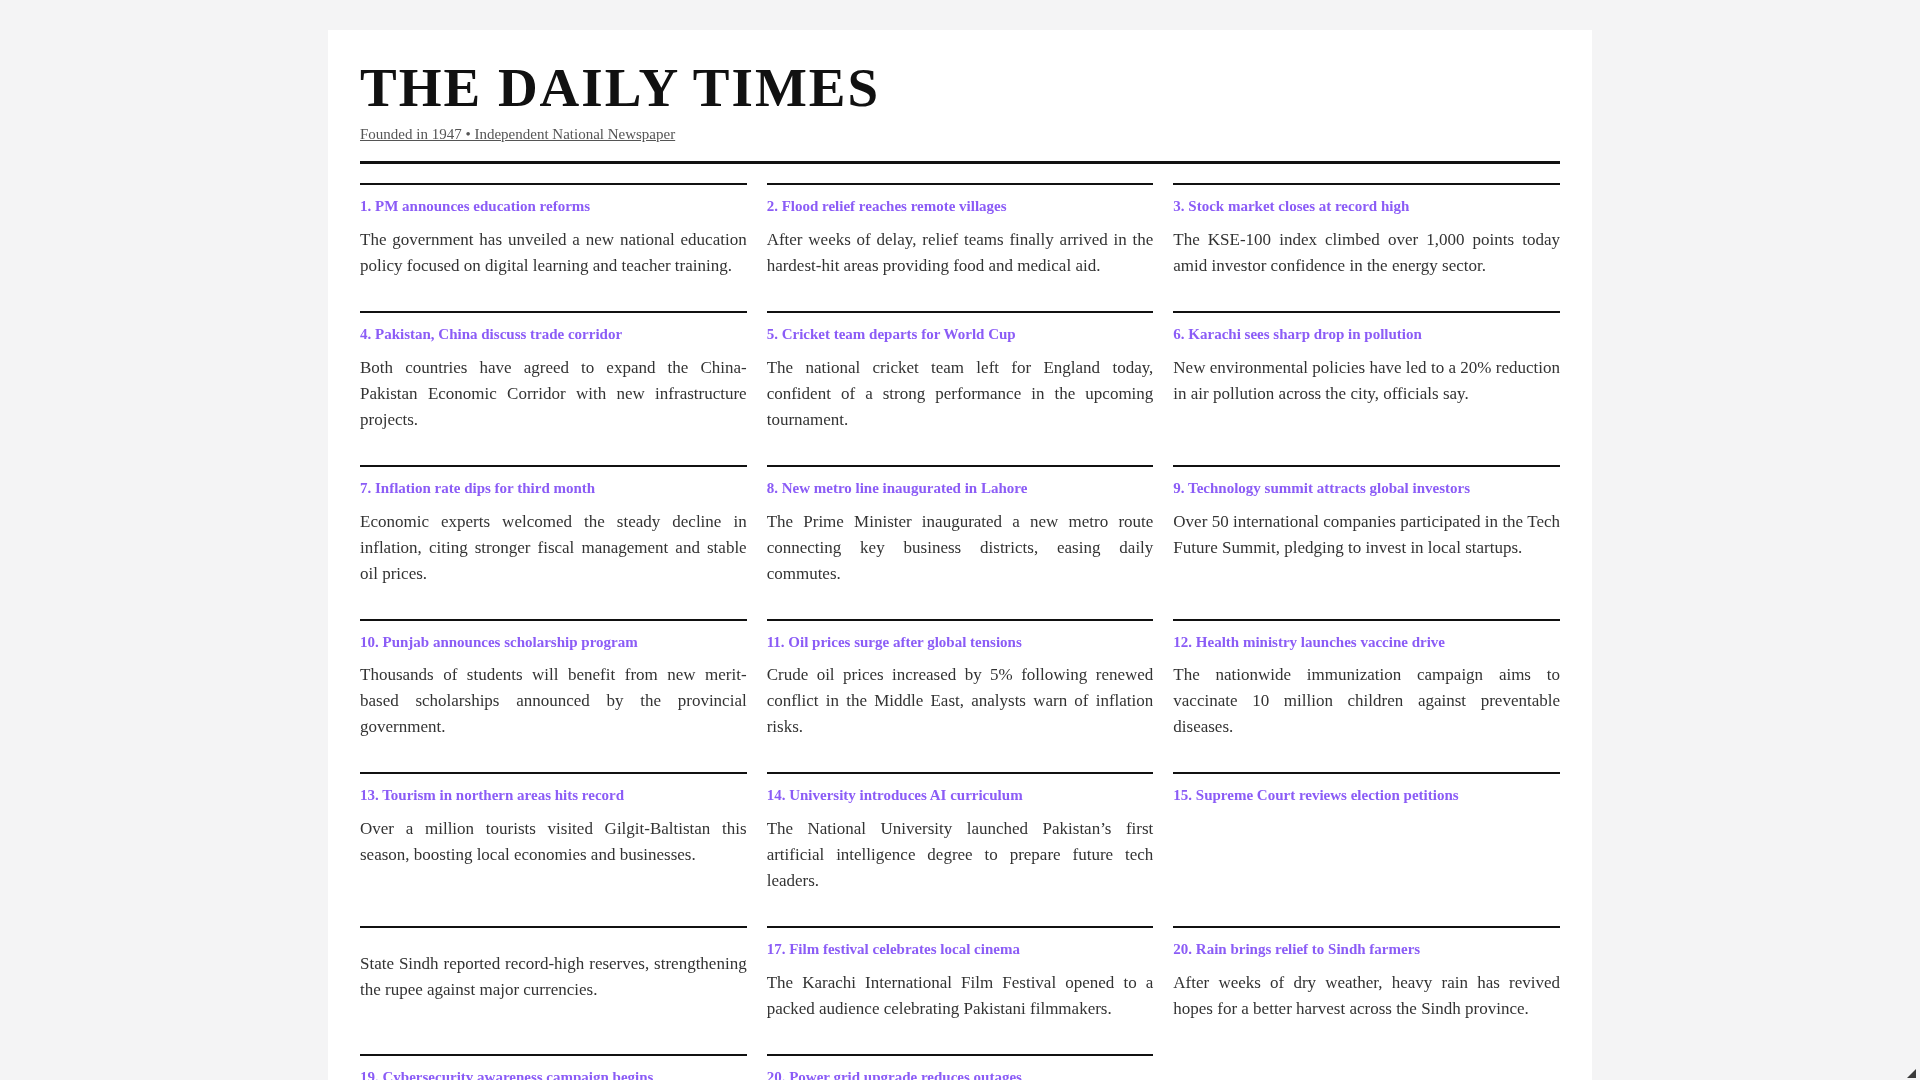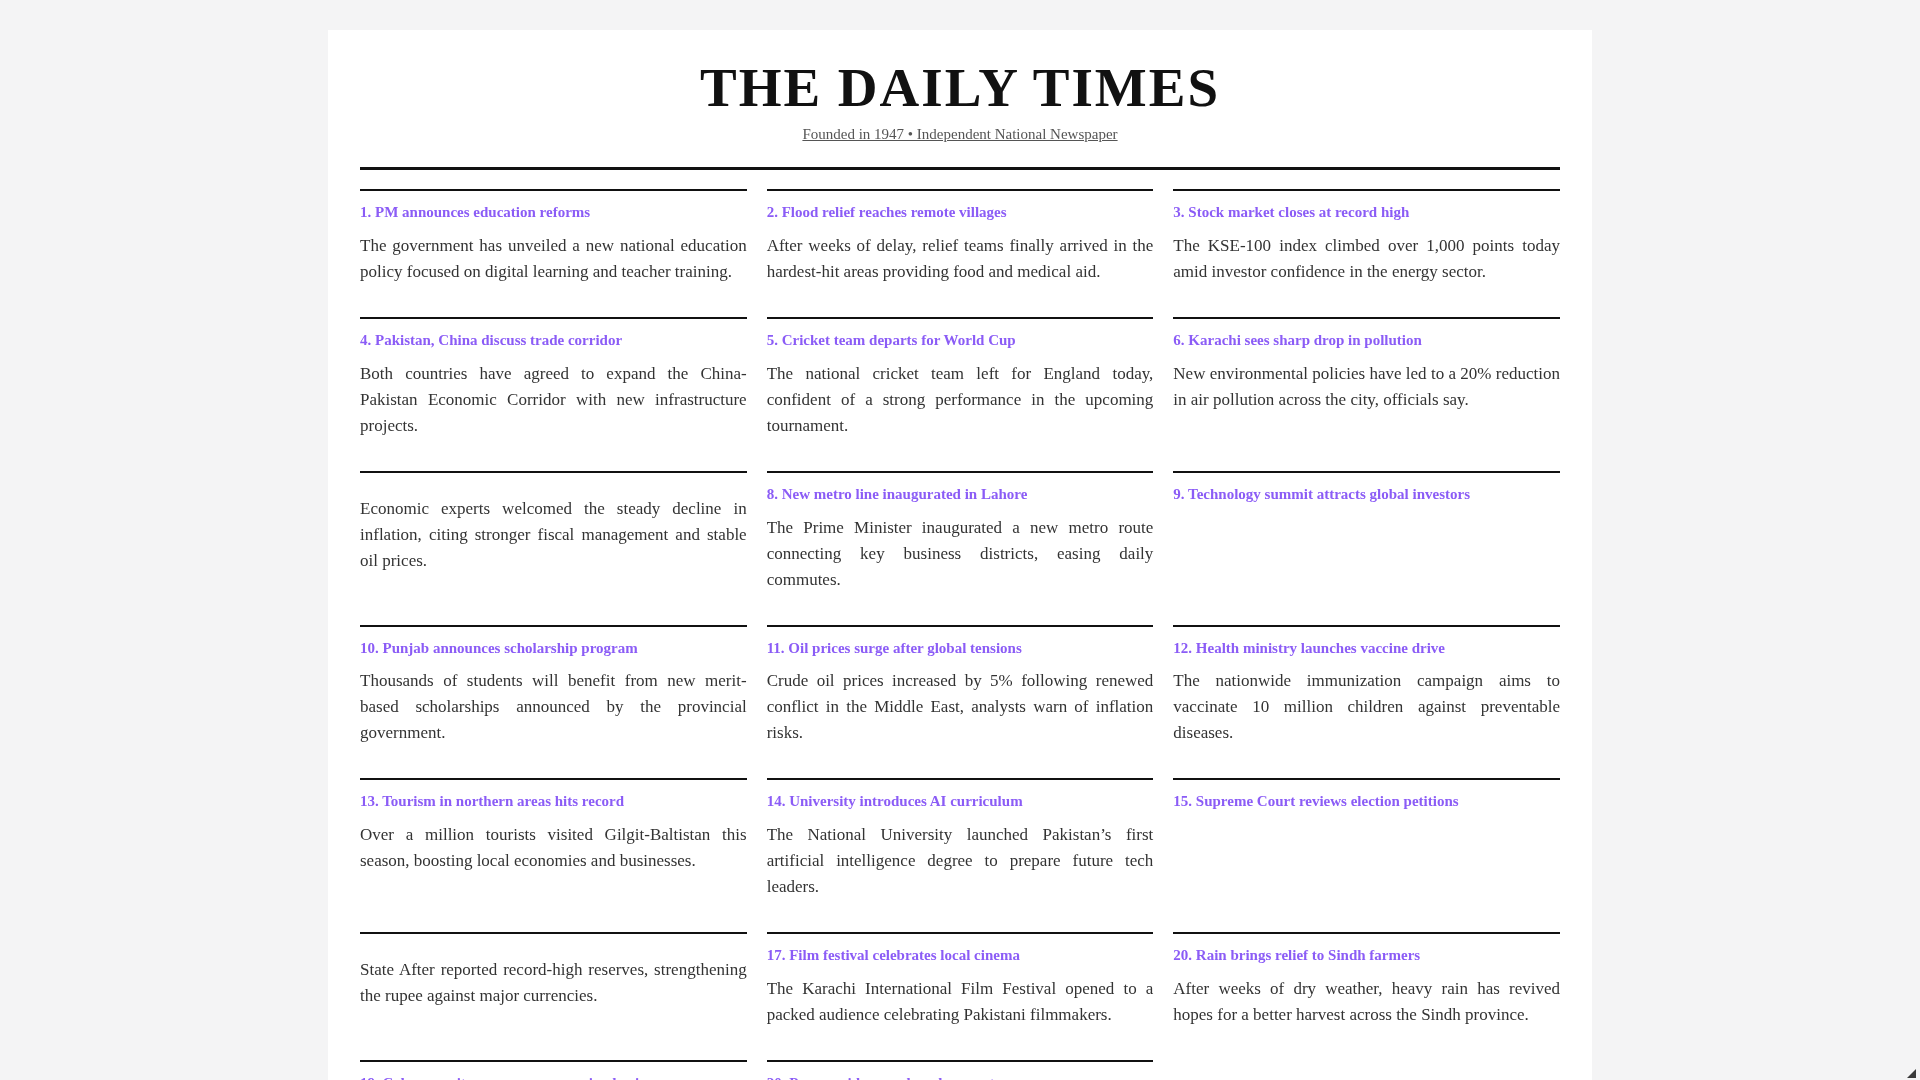--- a/index.html
+++ b/index.html
@@ -17,23 +17,22 @@
   .card {
     width: 1264px;
     min-height: 1050px;
     margin: 0 auto;
     background: #ffffff;
     padding: 26px 32px 60px 32px;
   }
 
   
   .masthead {
-    text-align: center;
     border-bottom: 3px solid #111;
-    padding-bottom: 24px;
+    padding-bottom: 18px;
   }
 
   .masthead-title {
     font-size: 55px;
     font-weight: bold;
     letter-spacing: 2px;
     color: #111;
     line-height: 1.15;
   }
 
@@ -123,30 +122,32 @@
     <h2 class="article-title">5. Cricket team departs for World Cup</h2>
     <p class="article-body">The national cricket team left for England today, confident of a strong performance in the upcoming tournament.</p>
   </article>
 
   <article class="article">
     <h2 class="article-title">6. Karachi sees sharp drop in pollution</h2>
     <p class="article-body">New environmental policies have led to a 20% reduction in air pollution across the city, officials say.</p>
   </article>
 
   <article class="article">
+    <h2 class="article-title">7. Inflation rate dips for third month</h2>
     <p class="article-body">Economic experts welcomed the steady decline in inflation, citing stronger fiscal management and stable oil prices.</p>
   </article>
 
   <article class="article">
     <h2 class="article-title">8. New metro line inaugurated in Lahore</h2>
     <p class="article-body">The Prime Minister inaugurated a new metro route connecting key business districts, easing daily commutes.</p>
   </article>
 
   <article class="article">
     <h2 class="article-title">9. Technology summit attracts global investors</h2>
+    <p class="article-body">Over 50 international companies participated in the Tech Future Summit, pledging to invest in local startups.</p>
   </article>
 
   <article class="article">
     <h2 class="article-title">10. Punjab announces scholarship program</h2>
     <p class="article-body">Thousands of students will benefit from new merit-based scholarships announced by the provincial government.</p>
   </article>
 
   <article class="article">
     <h2 class="article-title">11. Oil prices surge after global tensions</h2>
     <p class="article-body">Crude oil prices increased by 5% following renewed conflict in the Middle East, analysts warn of inflation risks.</p>
@@ -165,21 +166,21 @@
   <article class="article">
     <h2 class="article-title">14. University introduces AI curriculum</h2>
     <p class="article-body">The National University launched Pakistan’s first artificial intelligence degree to prepare future tech leaders.</p>
   </article>
 
   <article class="article">
     <h2 class="article-title">15. Supreme Court reviews election petitions</h2>
   </article>
 
   <article class="article">
-    <p class="article-body">State After reported record-high reserves, strengthening the rupee against major currencies.</p>
+    <p class="article-body">State Sindh reported record-high reserves, strengthening the rupee against major currencies.</p>
   </article>
 
   <article class="article">
     <h2 class="article-title">17. Film festival celebrates local cinema</h2>
     <p class="article-body">The Karachi International Film Festival opened to a packed audience celebrating Pakistani filmmakers.</p>
   </article>
 
   <article class="article">
     <h2 class="article-title">20. Rain brings relief to Sindh farmers</h2>
     <p class="article-body">After weeks of dry weather, heavy rain has revived hopes for a better harvest across the Sindh province.</p>

